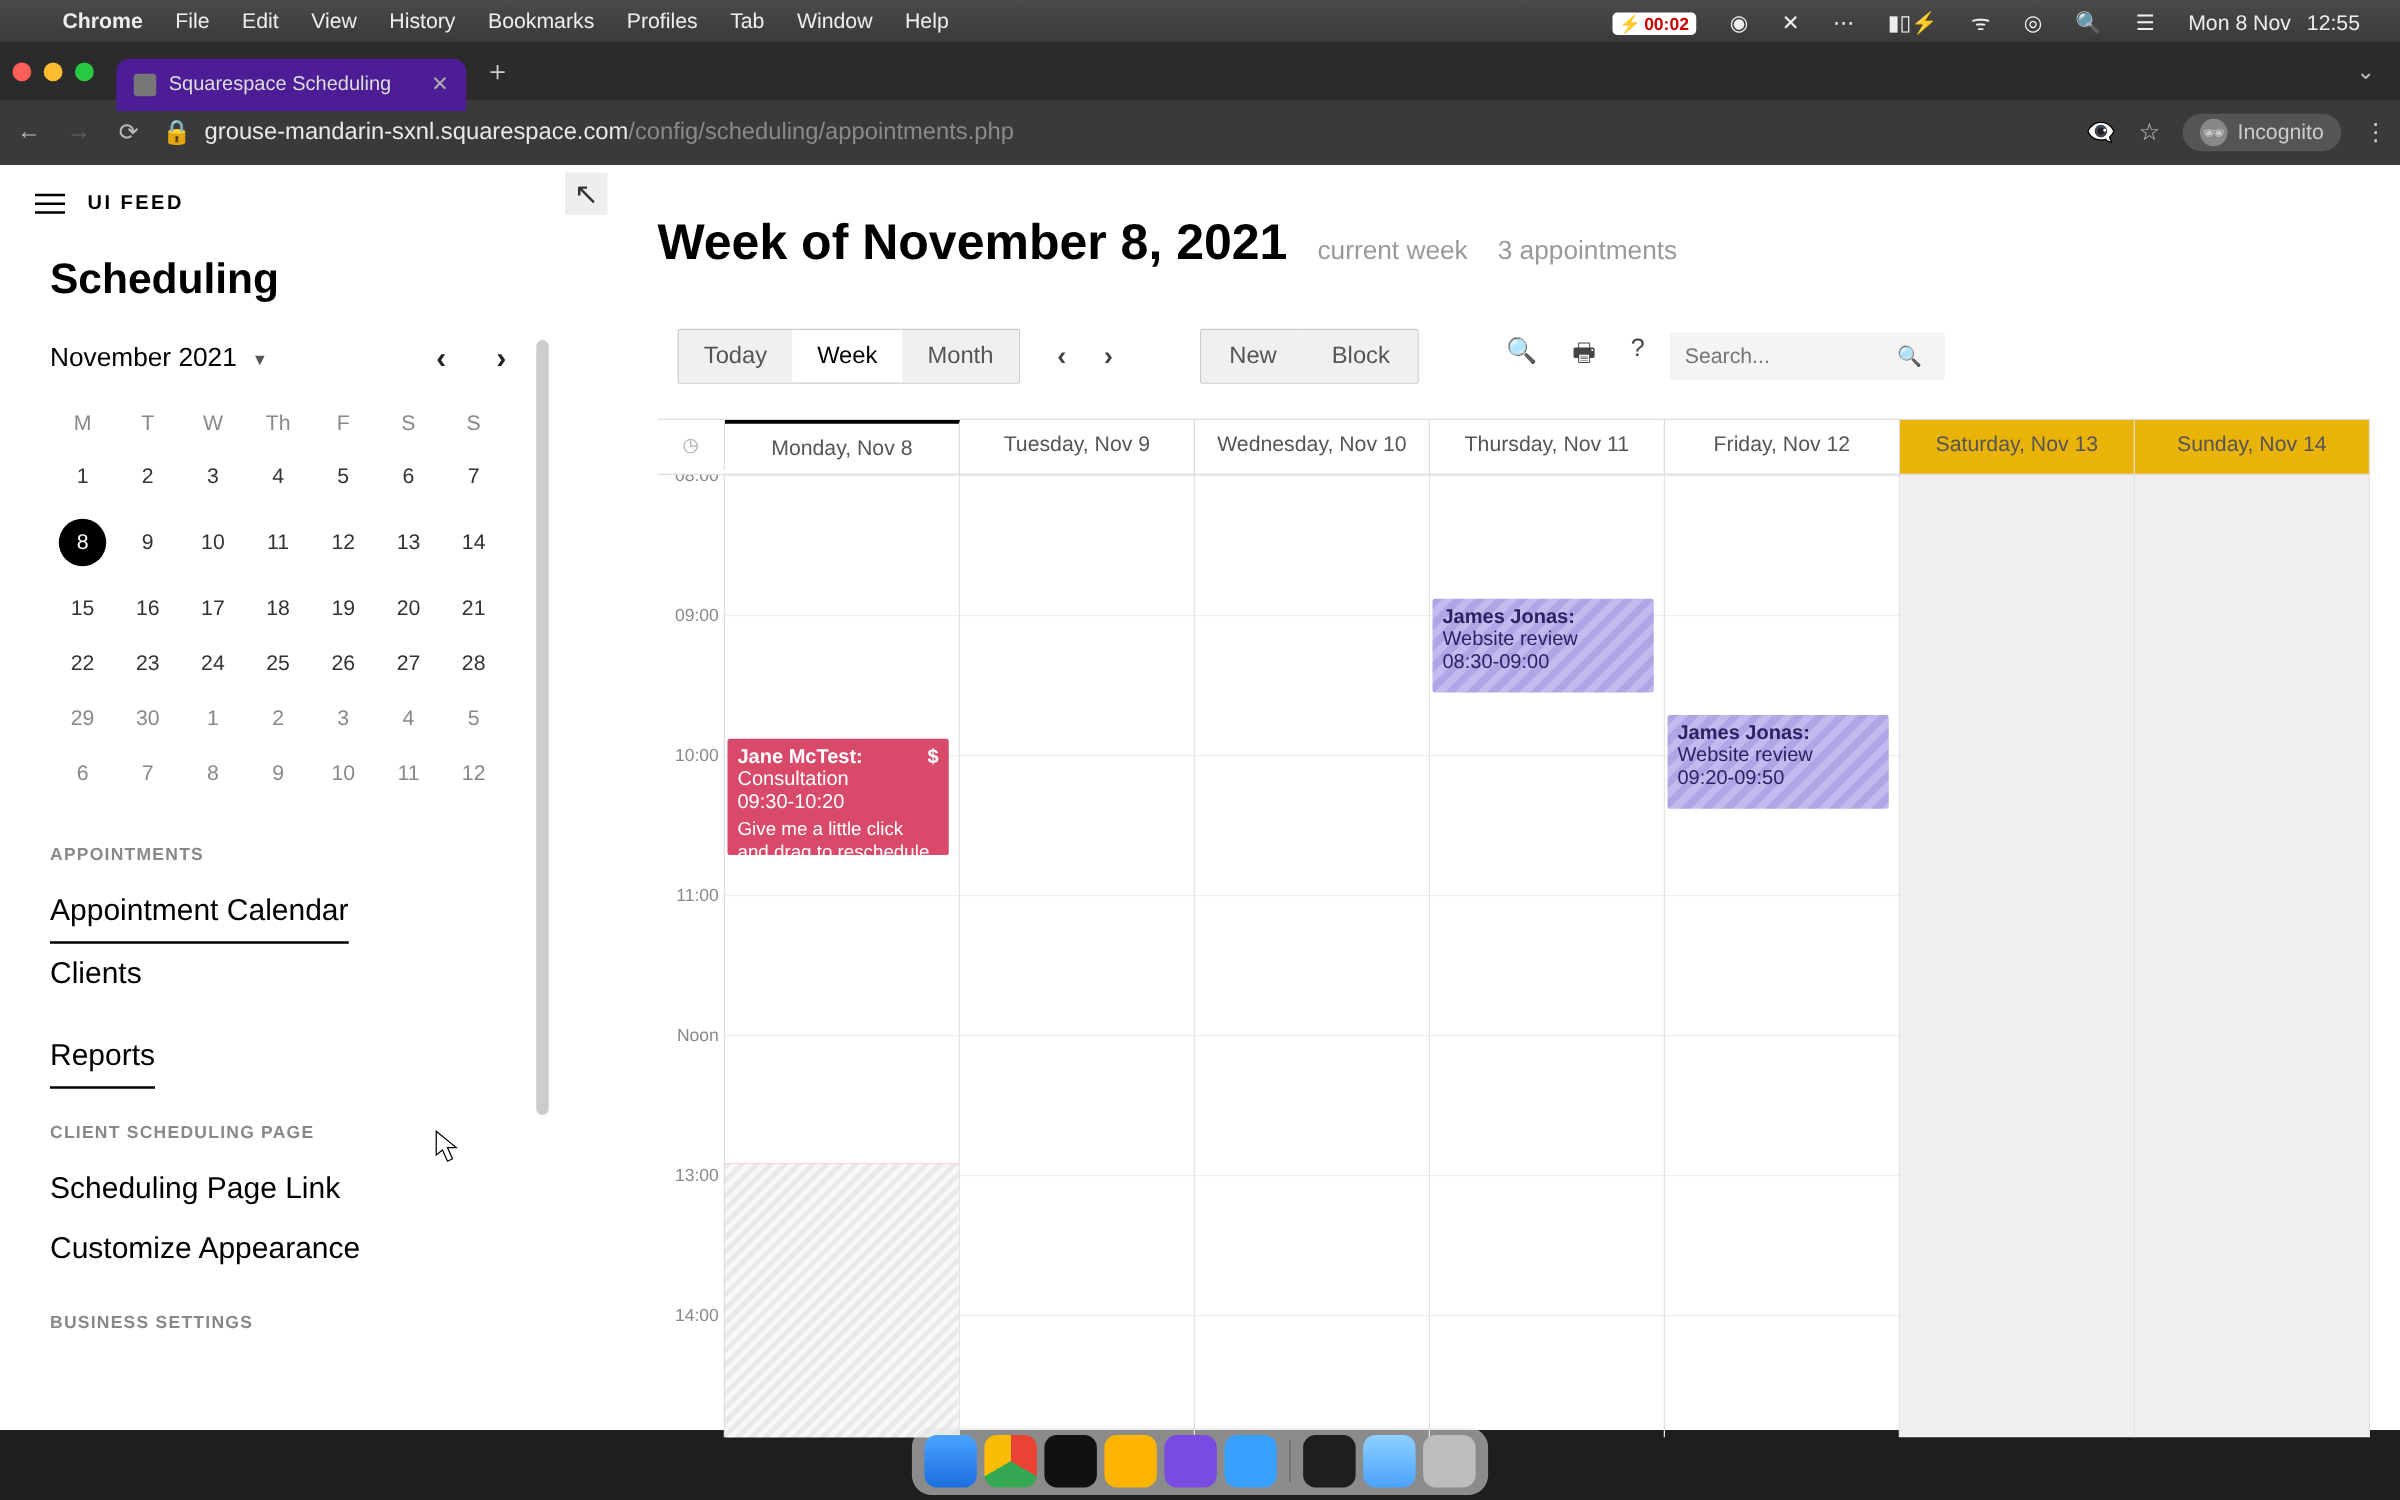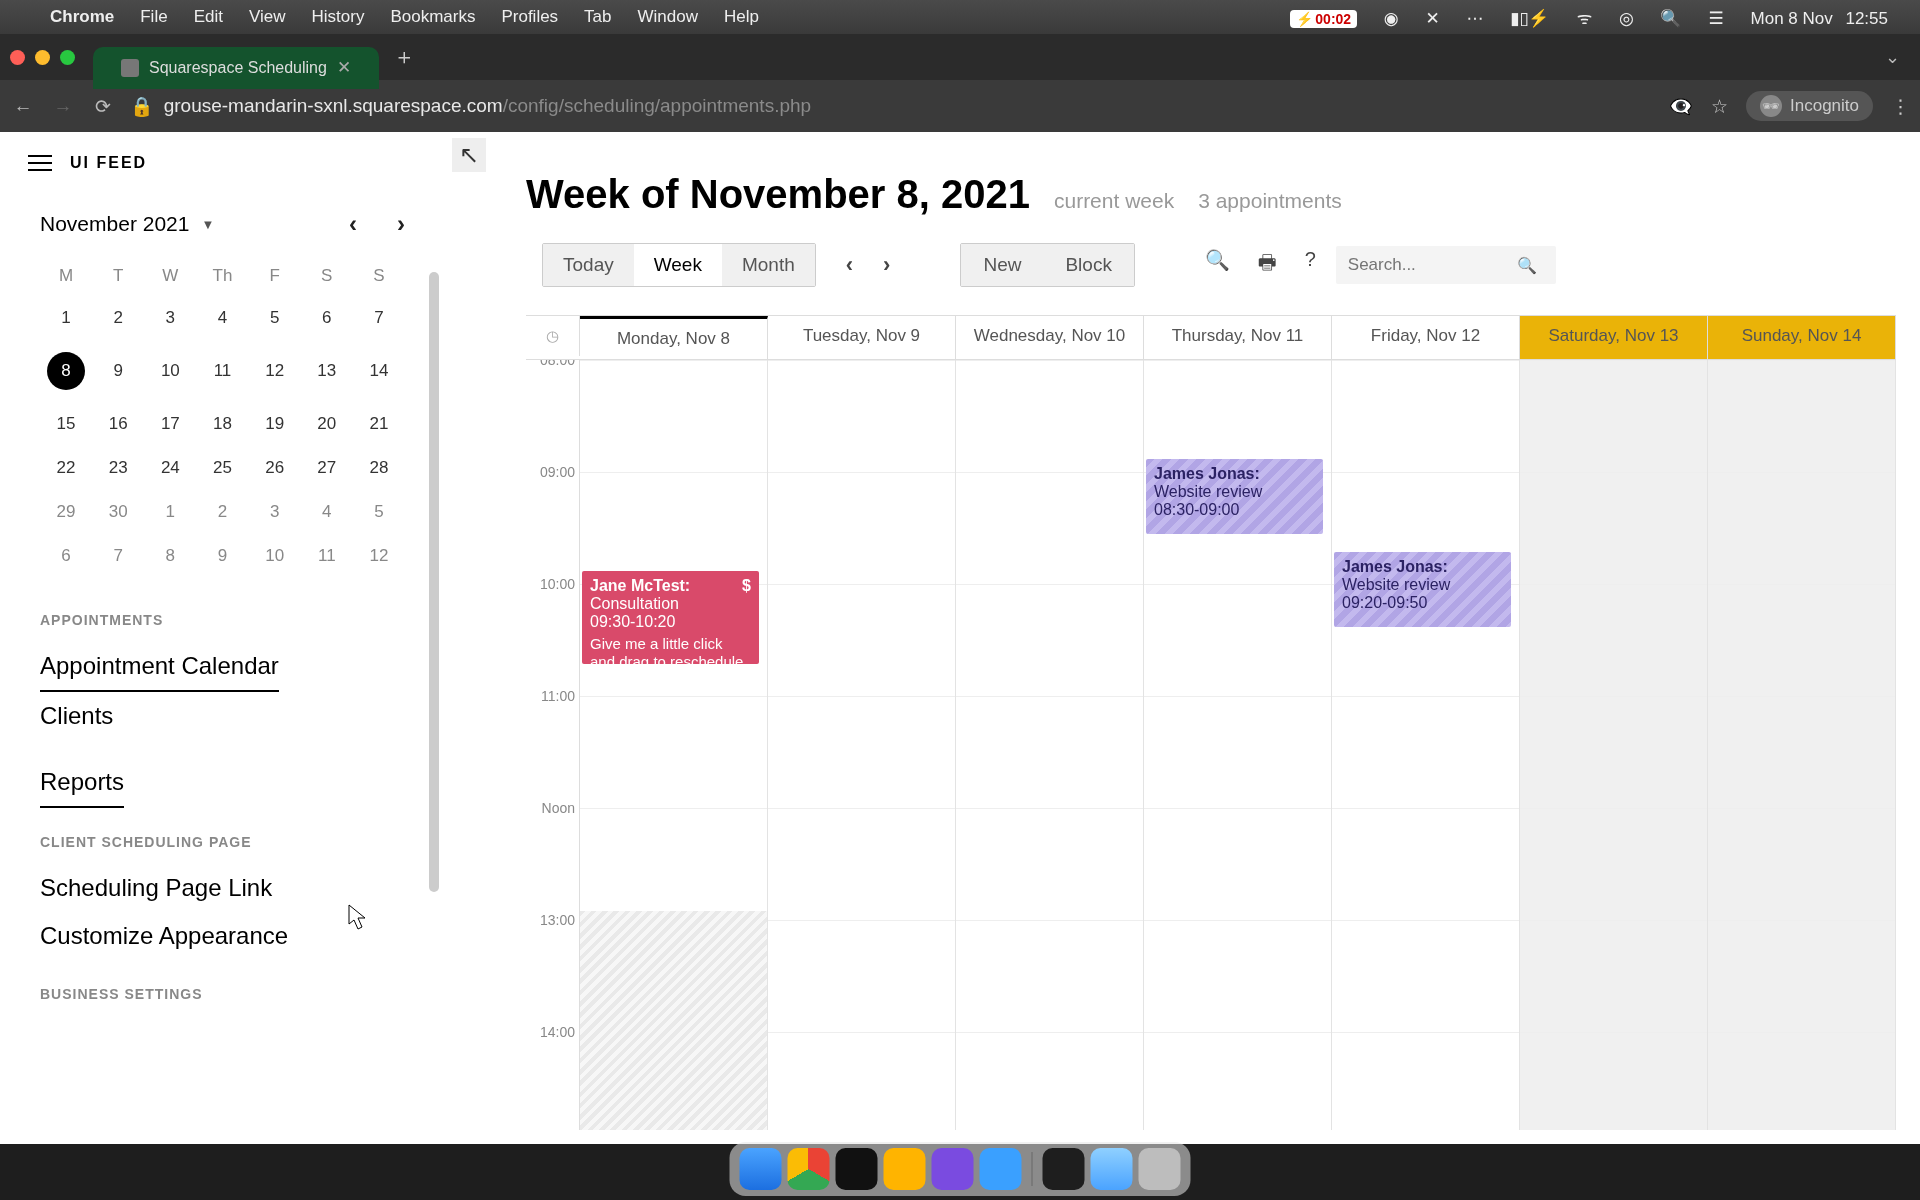--- a/index.html
+++ b/index.html
@@ -13,21 +13,21 @@
   .mac-menubar .spacer { flex:1; }
   .mac-menubar .right .ritem { margin-left:22px; display:inline-flex; align-items:center; }
   .timer { background:#fff; color:#c00; border-radius:4px; padding:1px 6px; font-weight:600; font-size:14px; }
   .timer::before { content:"⚡"; color:#c00; margin-right:2px; }
 
   
   .chrome-tabs { height:46px; background:#2b2b2b; display:flex; align-items:center; padding-left:10px; }
   .traffic { display:flex; gap:10px; margin-right:18px; }
   .tl { width:15px; height:15px; border-radius:50%; }
   .tl.red{background:#ff5f57;} .tl.yel{background:#febc2e;} .tl.grn{background:#28c840;}
-  .tab { background:#14532d; color:#ddd; border-radius:10px 10px 0 0; height:42px; min-width:280px; display:flex; align-items:center; padding:0 28px; gap:10px; font-size:16px; margin-top:21px;}
+  .tab { background:#4c1d95; color:#ddd; border-radius:10px 10px 0 0; height:42px; min-width:280px; display:flex; align-items:center; padding:0 14px; gap:10px; font-size:16px; margin-top:21px;}
   .tab .favicon { width:18px; height:18px; background:#777; border-radius:3px; }
   .tab .close { margin-left:auto; color:#aaa; font-size:17px;}
   .newtab { color:#ccc; margin-left:14px; font-size:22px; }
   .tabs-right { margin-left:auto; margin-right:20px; color:#bbb; font-size:18px;}
 
   
   .chrome-addr { height:52px; background:#3a3a3a; display:flex; align-items:center; padding:0 10px; gap:14px; color:#ccc; font-size:19px;}
   .nav-ico { width:26px; text-align:center; color:#bbb; }
   .addr-bar { flex:0 0 1520px; display:flex; align-items:center; }
   .addr-bar .lock { margin-right:10px; color:#bbb; }
@@ -68,21 +68,21 @@
 
   
   .main { flex:1; position:relative; padding:0 0 0 0; background:#fff; }
   .corner-arrow { position:absolute; top:6px; left:6px; font-size:24px; color:#333; background:#eee; width:34px; height:34px; display:flex; align-items:center; justify-content:center; }
   .main-inner { padding:40px 24px 0 80px; }
   .heading-row { display:flex; align-items:baseline; gap:24px; }
   .heading-row h1 { font-size:40px; font-weight:600; }
   .heading-row .sub1 { color:#999; font-size:21px; }
   .heading-row .sub2 { color:#999; font-size:21px; }
 
-  .toolbar { display:flex; align-items:center; margin-top:26px; gap:0;padding-left:16px; }
+  .toolbar { display:flex; align-items:center; margin-top:46px; gap:0;padding-left:16px; }
   .seg { display:flex; border:1px solid #ccc; border-radius:2px; overflow:hidden; }
   .seg button { background:#f0f0f0; border:none; padding:10px 20px; font-size:19px; color:#555; cursor:pointer; }
   .seg button.active { background:#fff; color:#000; }
   .tb-arrows { margin-left:30px; display:flex; gap:30px; font-size:22px; font-weight:700; color:#444; }
   .tb-gap { flex:0 0 70px; }
   .seg2 { display:flex; border:1px solid #ccc; border-radius:2px; overflow:hidden; }
   .seg2 button { background:#f0f0f0; border:none; padding:10px 22px; font-size:19px; color:#555; cursor:pointer; }
   .tb-icons { margin-left:70px; display:flex; gap:28px; color:#444; font-size:20px; }
   .search-wrap { margin-left:20px; display:flex; align-items:center; background:#f4f4f4; border-radius:2px; padding:0 12px; height:38px; width:220px; }
   .search-wrap input { border:none; background:transparent; outline:none; font-size:17px; width:170px; color:#a16207;}
@@ -205,20 +205,21 @@
   <div class="sidebar">
     <div class="sb-scroll"></div>
     <div class="sb-header">
       <div class="hamburger">
           <span></span>
           <span></span>
           <span></span>
         </div>
       <div class="brand">UI FEED</div>
     </div>
+    <div class="sb-title">Scheduling</div>
 
     <div class="mini-cal">
       <div class="mc-top">
         <span class="mc-month">November 2021</span>
         <span class="mc-caret">▼</span>
         <div class="mc-arrows">
           <span>‹</span>
           <span>›</span>
         </div>
       </div>

